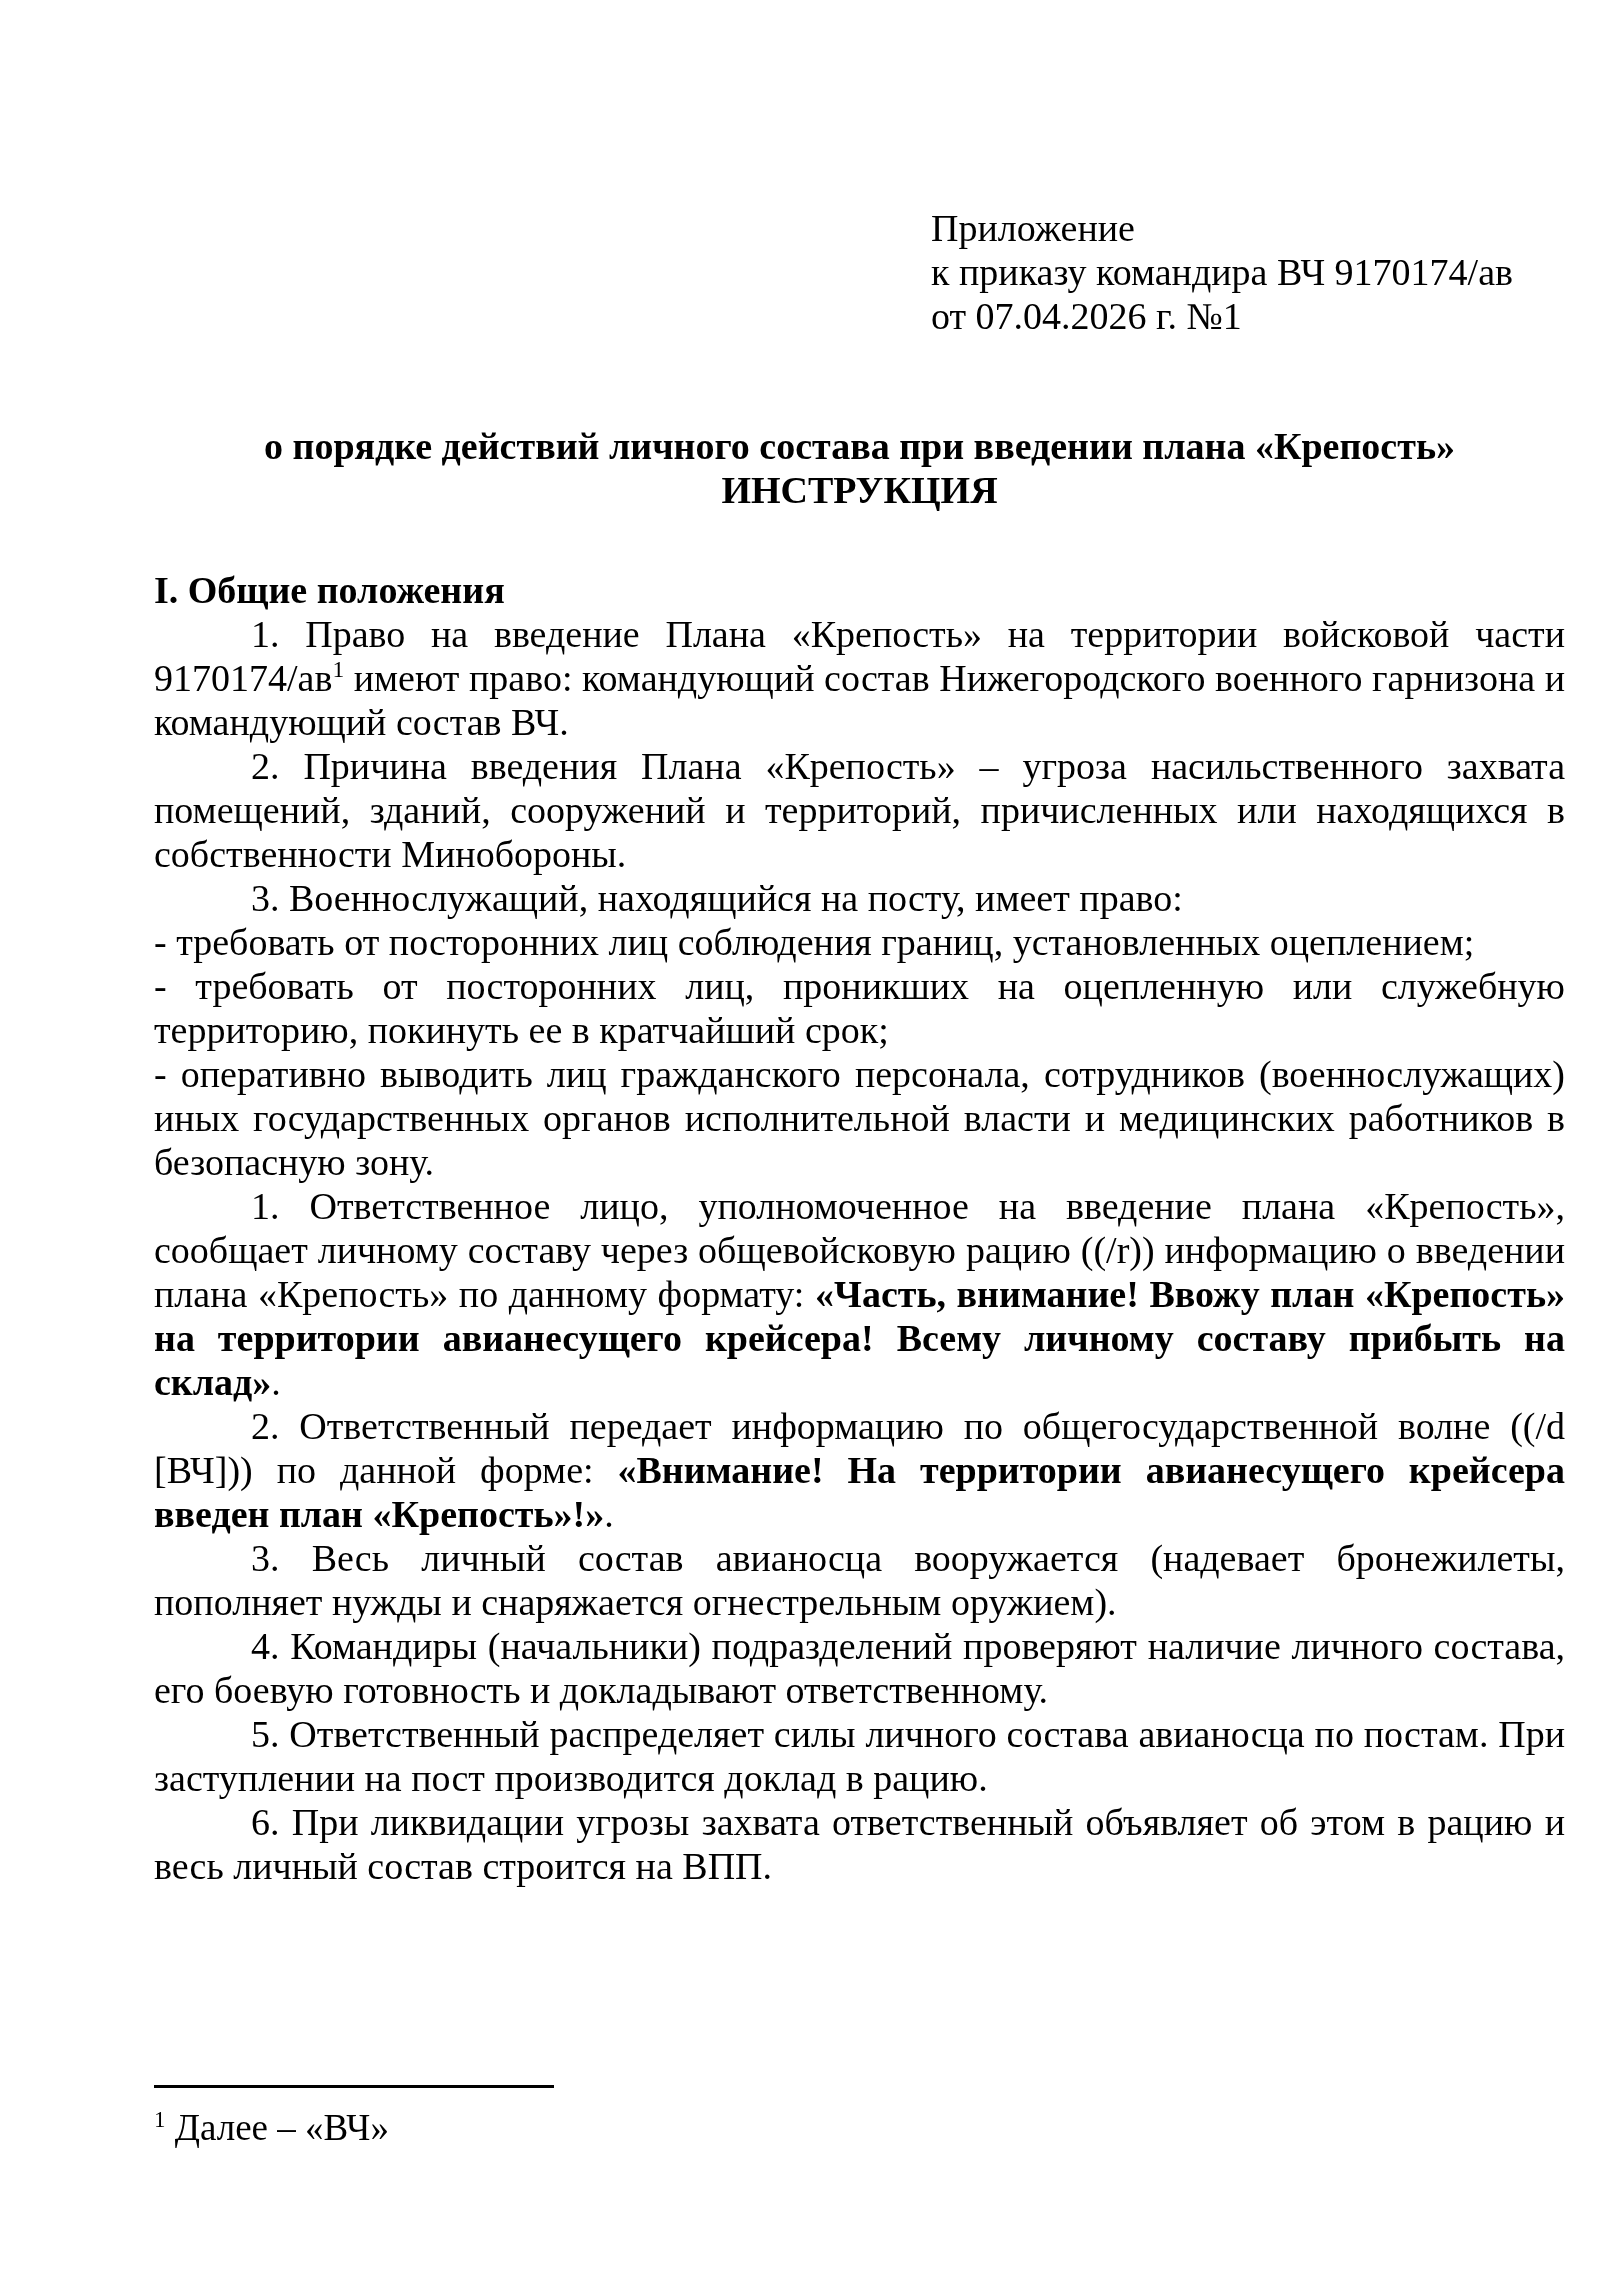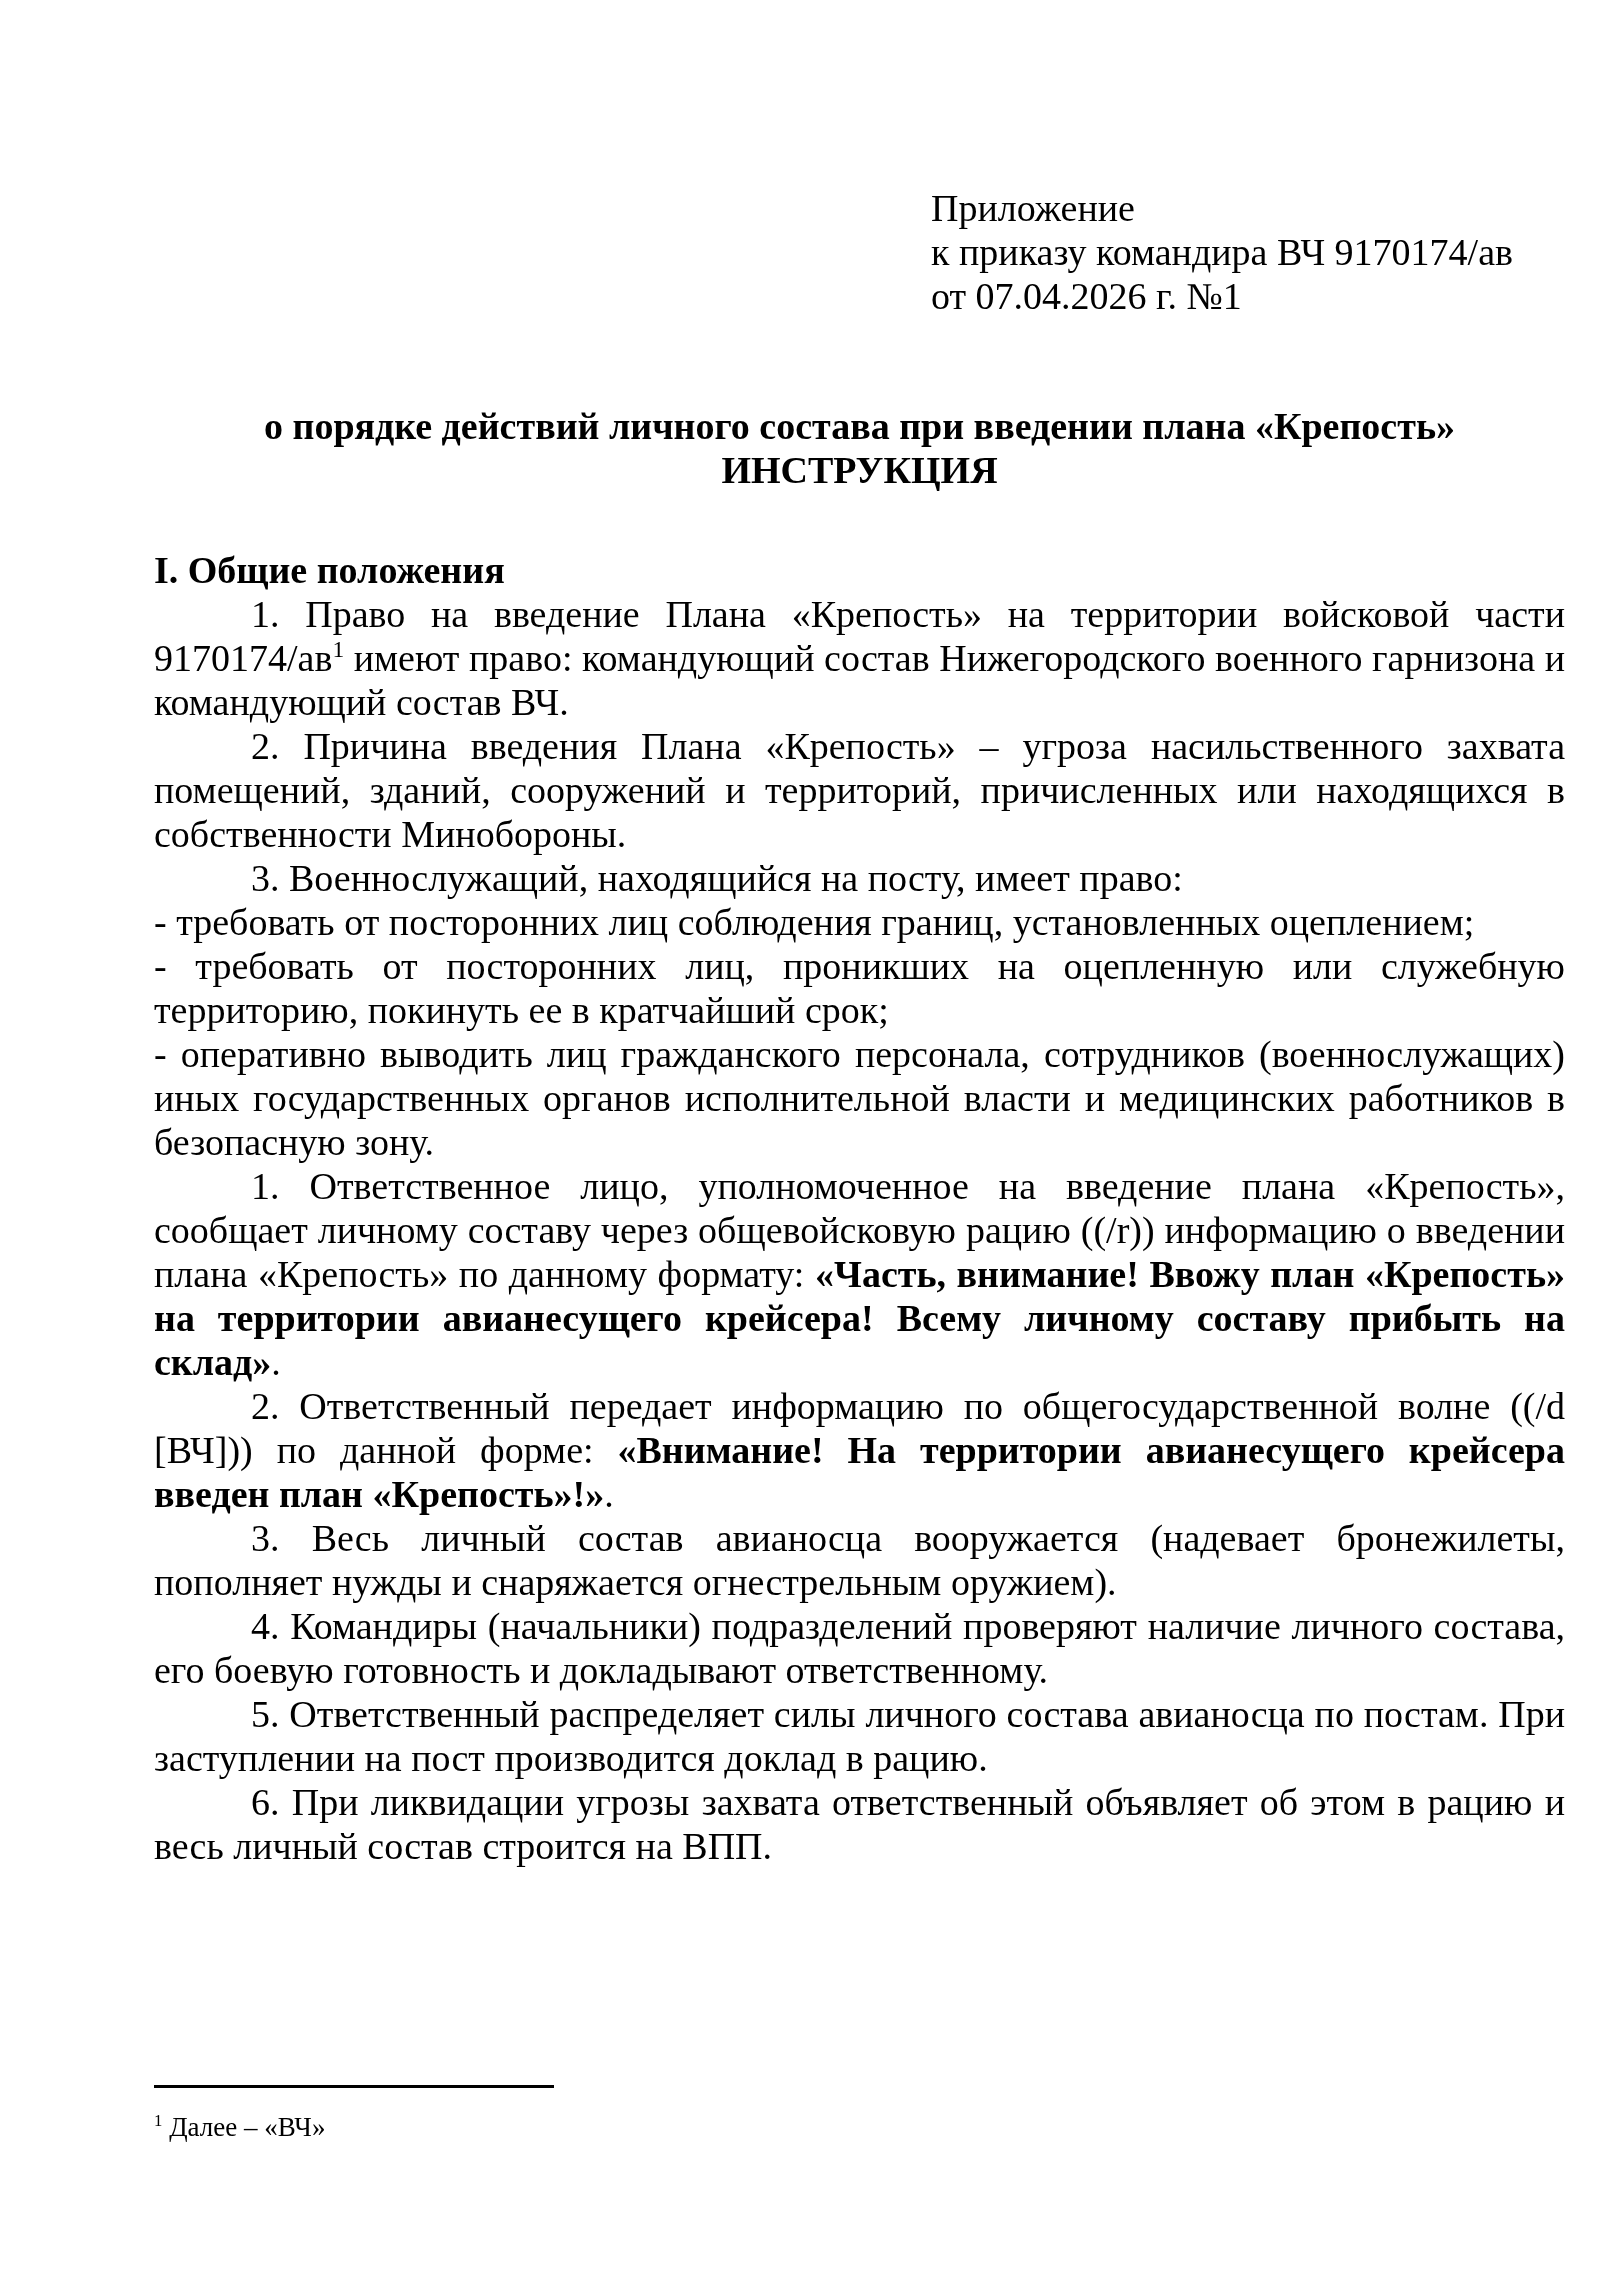--- a/index.html
+++ b/index.html
@@ -14,21 +14,21 @@
     background: #ffffff;
     color: #000000;
     font-family: "Liberation Serif", "DejaVu Serif", serif;
     font-size: 38px;
     line-height: 44px;
     overflow: hidden;
   }
   .content {
     position: absolute;
     left: 154px;
-    top: 186px;
+    top: 206px;
     width: 1411px;
   }
   p { margin: 0; }
   .attachment-note {
     margin-left: 777px;
     text-align: left;
   }
   .doc-title {
     margin-top: 86px;
     text-align: center;
@@ -53,21 +53,21 @@
   sup.fn-ref {
     font-size: 0.62em;
     line-height: 0;
     vertical-align: super;
   }
   .footnote-area {
     position: absolute;
     left: 154px;
     top: 2085px;
     width: 1411px;
-    font-size: 27px;
+    font-size: 37px;
     line-height: 31px;
   }
   .footnote-separator {
     width: 400px;
     height: 0;
     border-top: 3.3px solid #000000;
     margin: 0 0 23.6px 0;
   }
 </style>
 </head>

